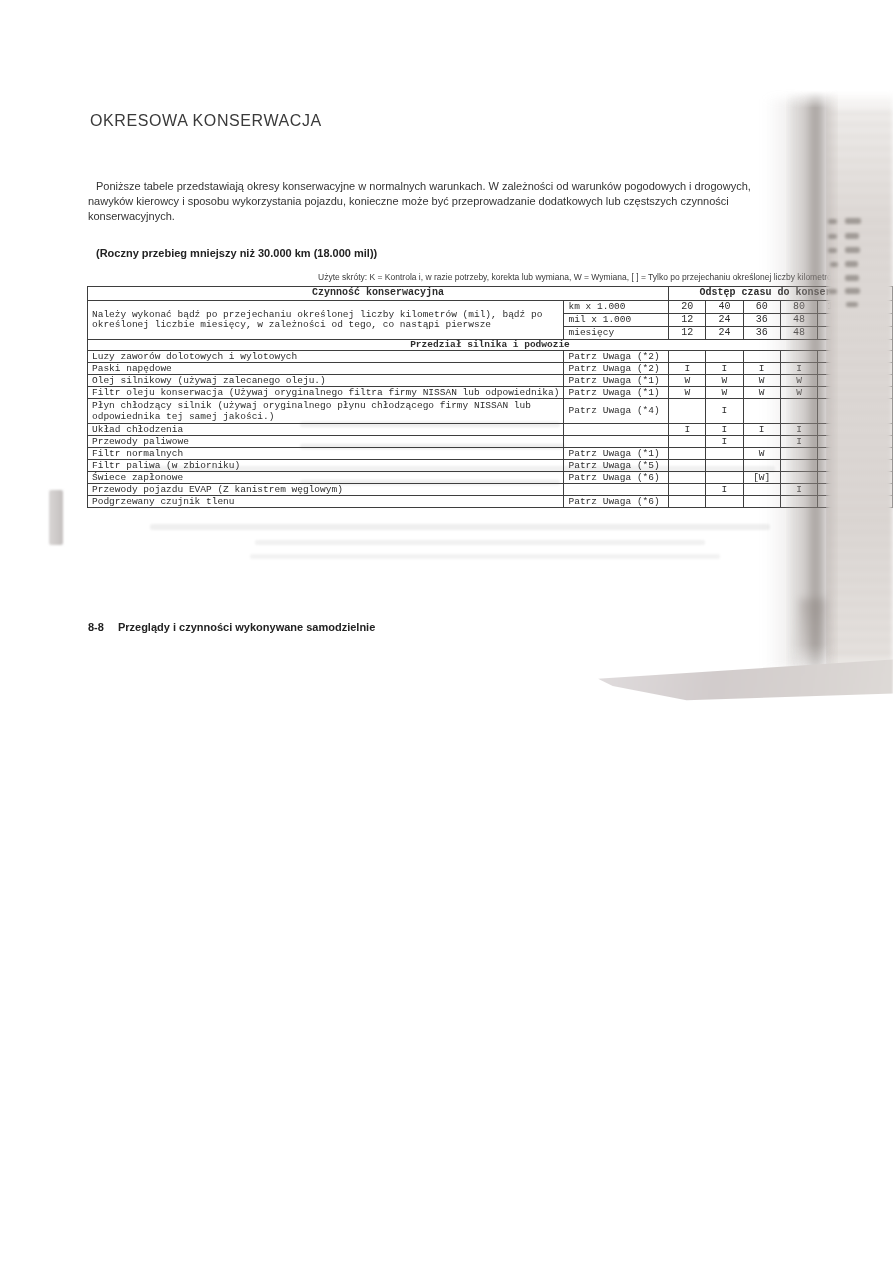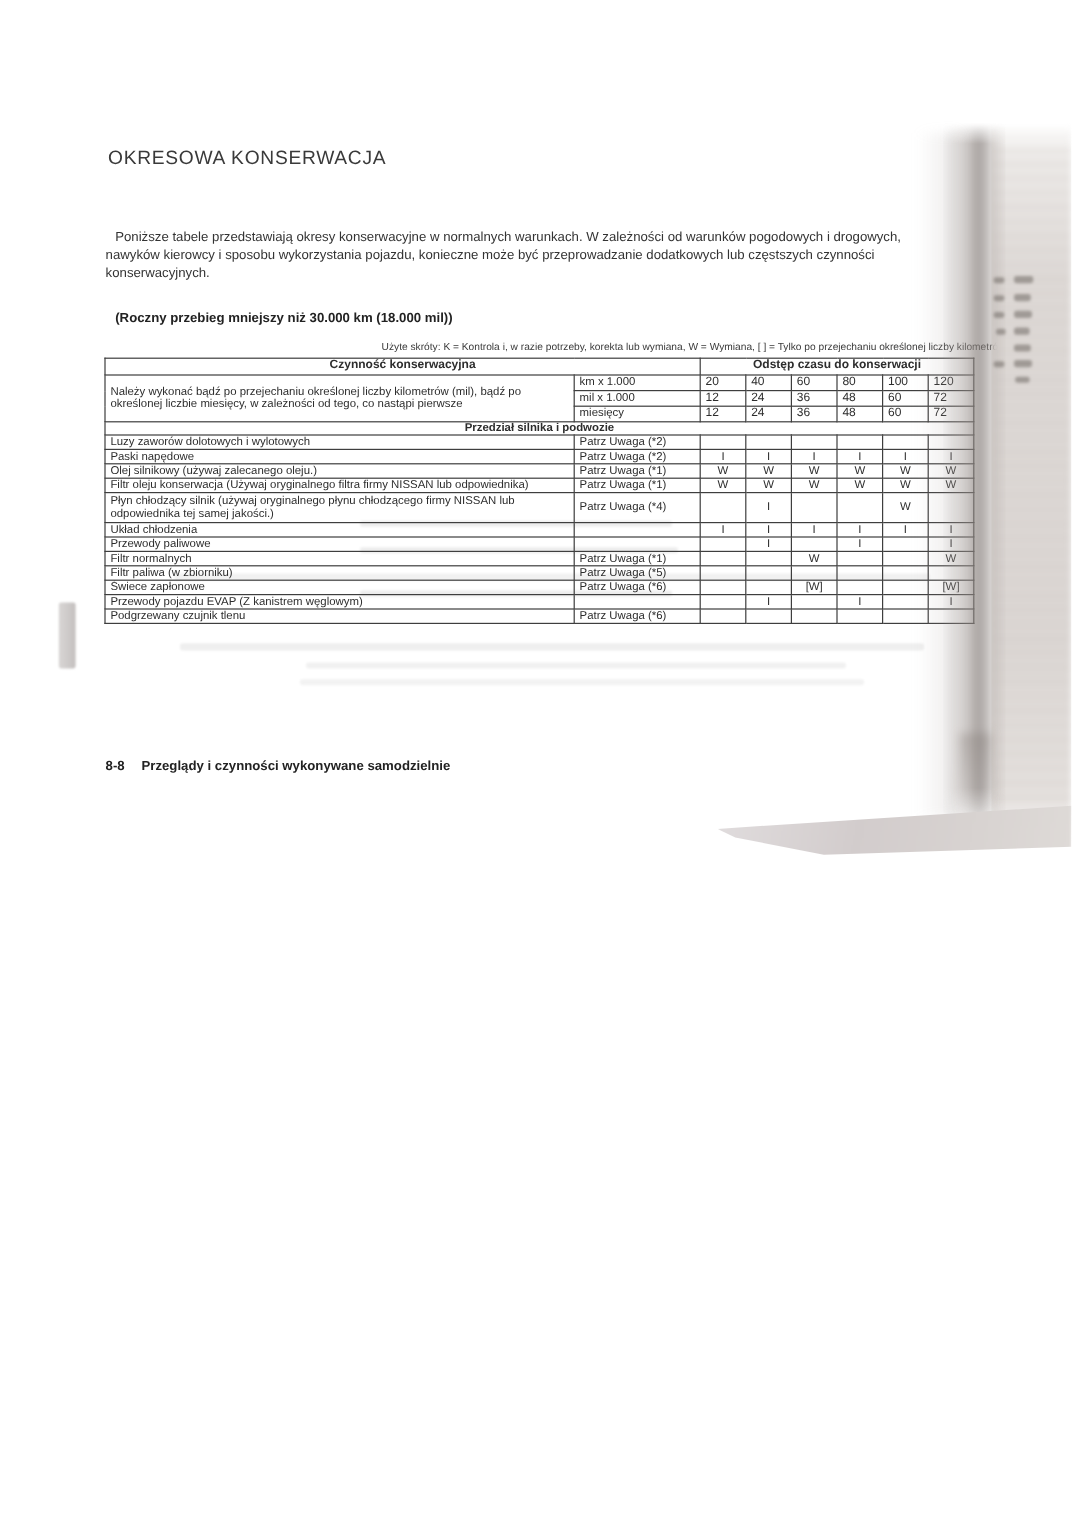--- a/index.html
+++ b/index.html
@@ -4,21 +4,21 @@
 <style>
   html,body{margin:0;padding:0;}
   body{
     width:893px;height:1263px;
     background:#ffffff;
     font-family:"Liberation Sans", sans-serif;
     color:#2d2d2d;
     position:relative;
     overflow:hidden;
   }
-  .canvas{position:absolute;left:0;top:16px;width:893px;height:1205px;}
+  .canvas{position:absolute;left:0;top:4px;width:893px;height:1205px;}
 
   
   .page-title{
     position:absolute;left:90px;top:108px;
     font-size:16px;font-weight:400;letter-spacing:.6px;color:#3a3a3a;
   }
   .intro{
     position:absolute;left:88px;top:164px;width:708px;
     font-size:11px;line-height:15px;color:#333;
     text-indent:8px;
@@ -42,35 +42,35 @@
   .footer{
     position:absolute;left:88px;top:617px;
     font-size:11px;font-weight:700;color:#222;
     display:flex;gap:14px;align-items:baseline;
   }
 
   
   table.maint{
     position:absolute;left:87px;top:282px;z-index:2;
     border-collapse:collapse;table-layout:fixed;
-    font-size:9.5px;color:#2d2d2d;background:transparent;
+    font-size:9.5px;color:#2d2d2d;background:transparent;font-family:Liberation Mono, monospace;
   }
   table.maint td, table.maint th{
     border:1px solid #3e3e3e;
     padding:0 4px;
     font-weight:400;
     line-height:1.08;
     overflow:hidden;
     background:transparent;
   }
   tr.hrow1 th{height:13px;font-size:10px;font-weight:700;text-align:center;padding:0 2px;}
   tr.hrow  td{height:12px;}
   td.sched-note{font-size:9.5px;line-height:11px;vertical-align:middle;}
   td.unit{font-size:9.5px;}
-  td.num{text-align:left;font-size:10px;}
+  td.num{text-align:center;font-size:10px;}
   tr.section-row td{
     height:10px;text-align:center;font-weight:700;font-size:9.5px;
     border-left:1.4px solid #3e3e3e;border-right:1.4px solid #3e3e3e;
   }
   tr.item-row td{height:11px;white-space:nowrap;}
   tr.item-row.tall td{height:24px;margin-top:12px;}
   tr.item-row.tall td.item{white-space:normal;line-height:11px;}
   td.mark{text-align:center;font-size:9.5px;padding:0 1px;}
   table.maint{border:1.4px solid #3e3e3e;}
 

